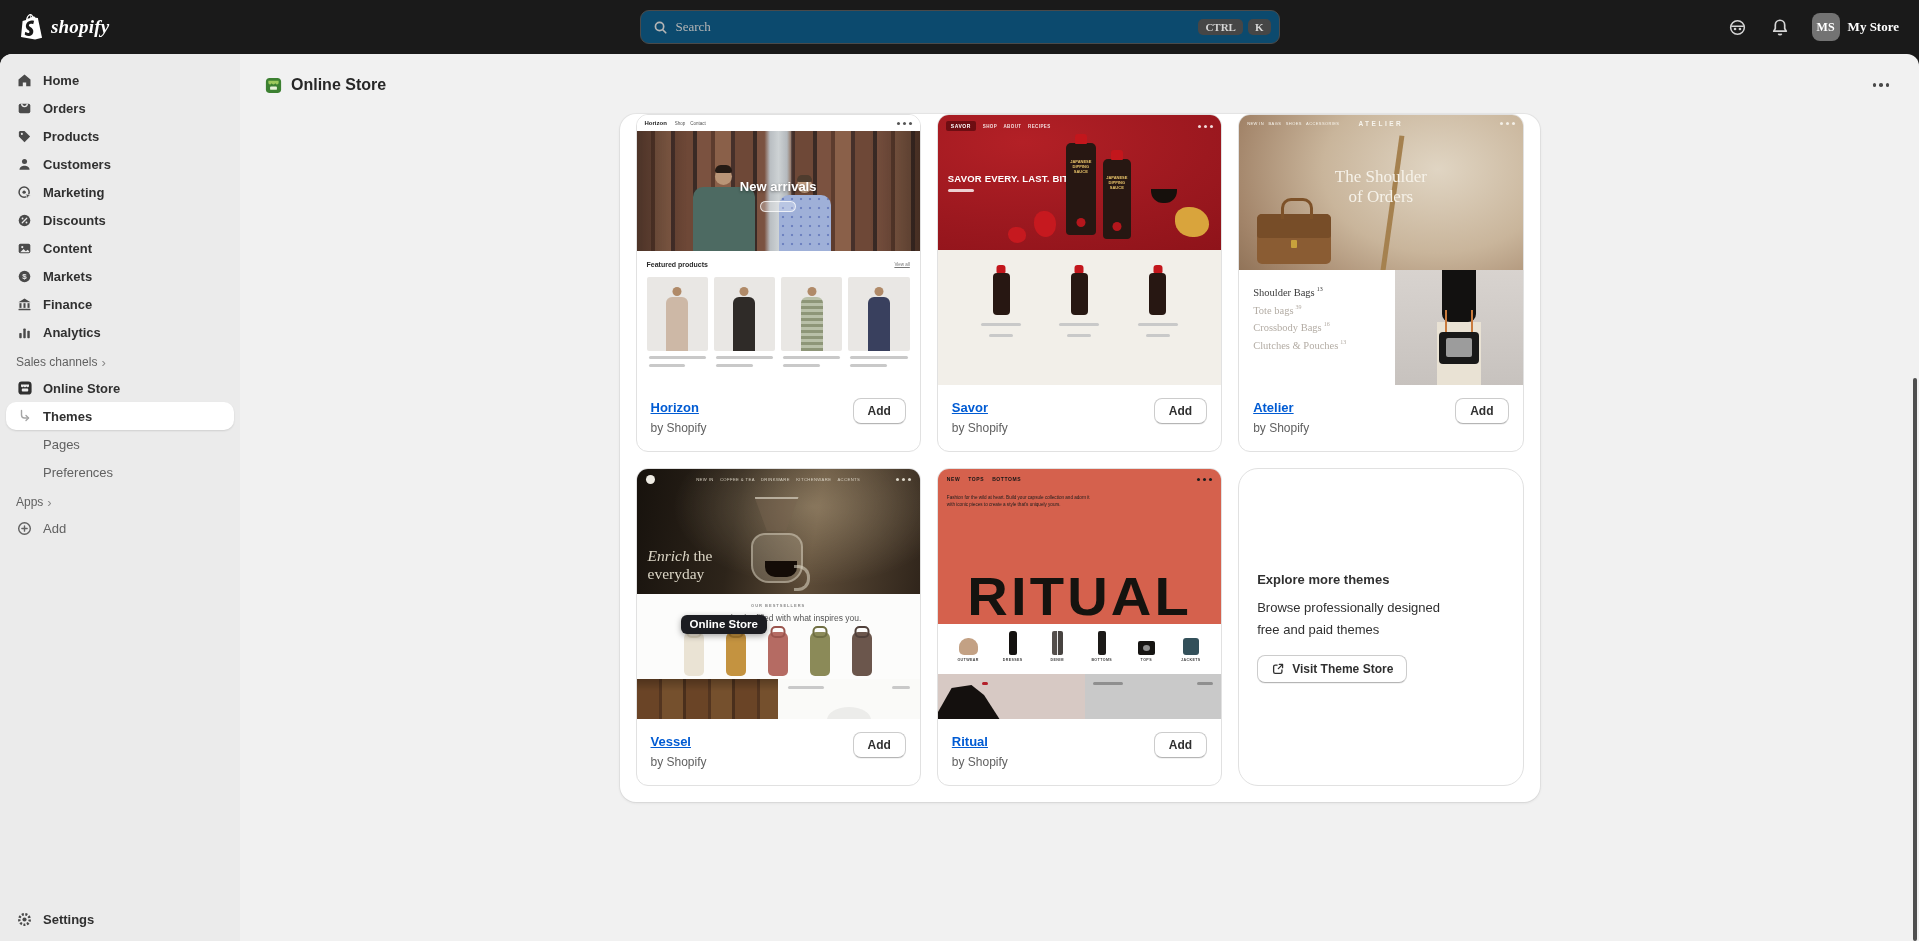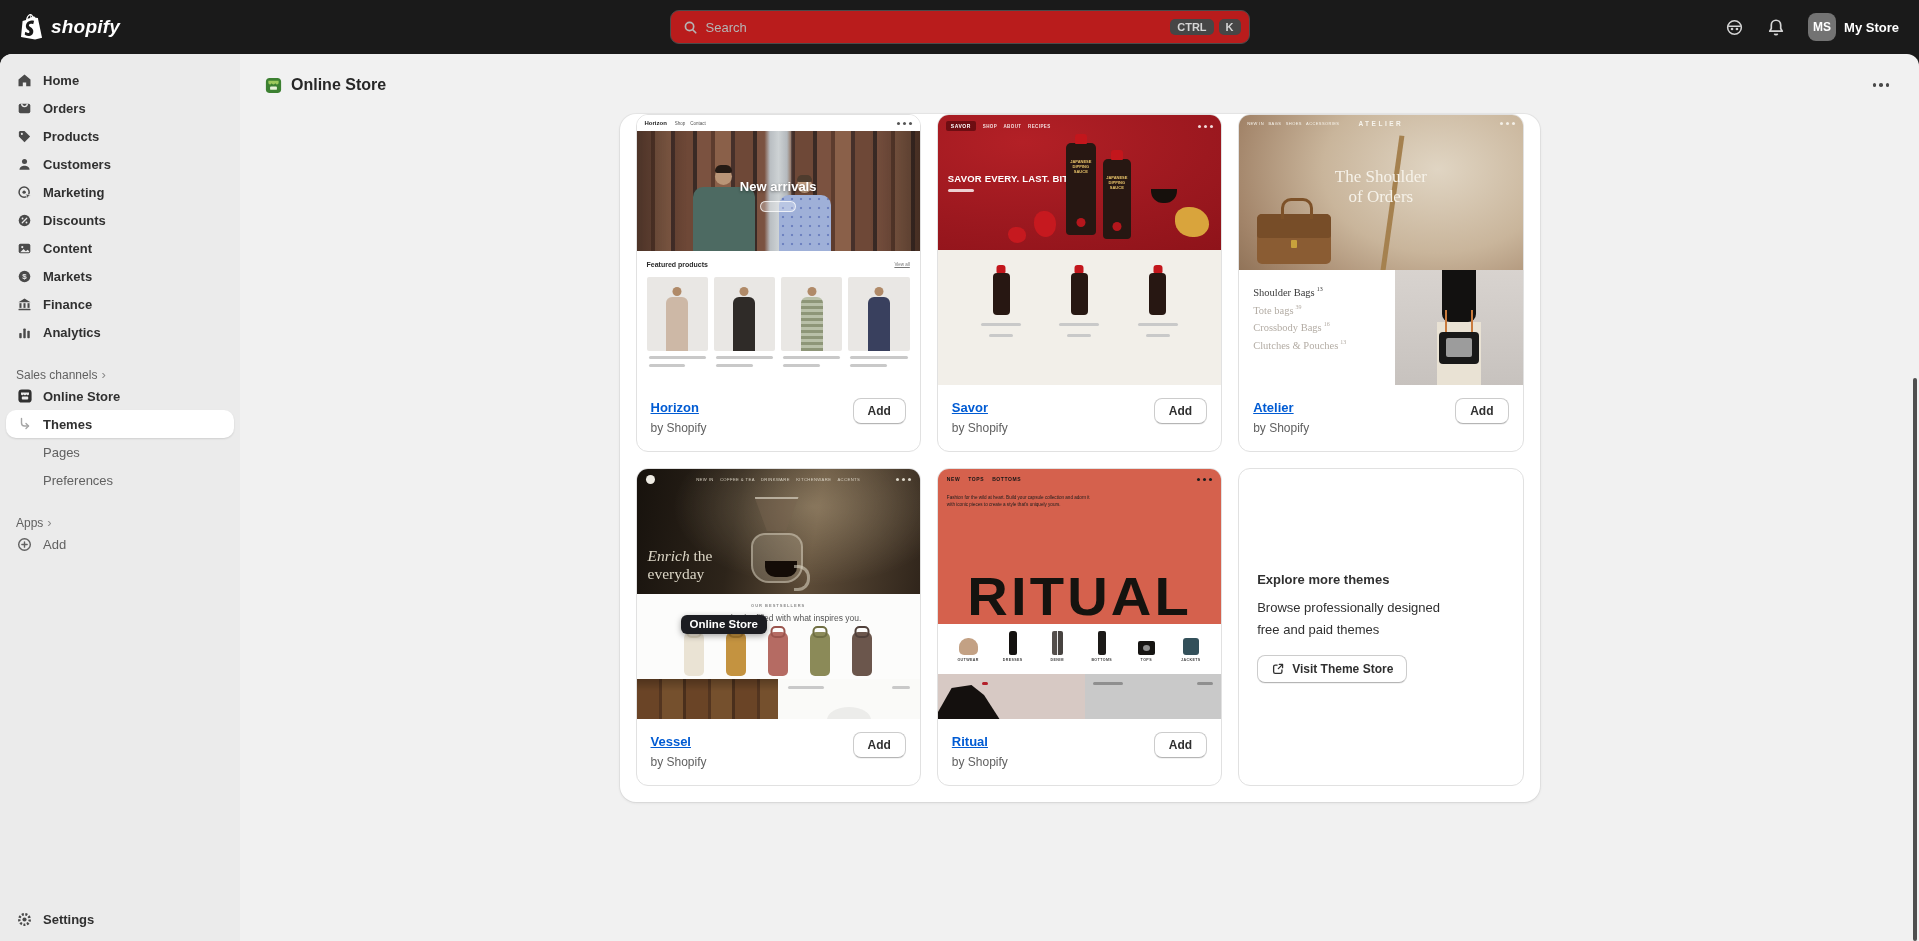--- a/index.html
+++ b/index.html
@@ -2,25 +2,25 @@
 <html><head>
 <meta charset="utf-8">
 <style>
   * { margin:0; padding:0; box-sizing:border-box; }
   html,body { width:1919px; height:941px; overflow:hidden; }
   body { font-family:"Liberation Sans","DejaVu Sans",sans-serif; background:#1a1a1a; color:#303030; }
   svg { display:block; }
   .pre { white-space:pre; }
 
   
-  .topbar { position:relative; height:54px; background:#1a1a1a; }
+  .topbar { position:relative; height:54px; background:#1a1a1a;font-family:Liberation Serif, serif; }
   .brand { position:absolute; left:20px; top:13px; display:flex; align-items:center; gap:7px; }
   .brand-word { color:#fff; font-size:19px; font-weight:700; font-style:italic; letter-spacing:.2px; }
-  .searchbar { position:absolute; left:50%; top:10px; transform:translateX(-50%); width:580px; height:34px;
-    background:#b91c1c; border:1px solid #4a4a4a; border-radius:9px; display:flex; align-items:center; padding:0 8px 0 12px; }
+  .searchbar { position:absolute; left:50%; top:10px; transform:translateX(-50%); width:640px; height:34px;
+    background:#0c4a6e; border:1px solid #4a4a4a; border-radius:9px; display:flex; align-items:center; padding:0 8px 0 12px; }
   .searchbar input { flex:1; background:transparent; border:none; outline:none; color:#e3e3e3; font-size:13px; margin-left:8px; font-family:inherit; }
   .searchbar input::placeholder { color:#b5b5b5; }
   .kbd { background:#464646; color:#d5d5d5; font-size:11px; font-weight:600; border-radius:5px; padding:2px 7px; margin-left:5px; }
   .top-right { position:absolute; right:14px; top:0; height:54px; display:flex; align-items:center; gap:10px; }
   .top-icon-btn { width:32px; height:32px; border-radius:8px; display:flex; align-items:center; justify-content:center; cursor:pointer; }
   .avatar-btn { display:flex; align-items:center; gap:8px; padding:4px 6px; border-radius:8px; cursor:pointer; }
   .avatar { width:28px; height:28px; border-radius:8px; background:#737373; color:#fff; font-size:12px; font-weight:700;
     display:flex; align-items:center; justify-content:center; }
   .store-name { color:#fff; font-size:13px; font-weight:700; }
 
@@ -28,21 +28,21 @@
   .workspace { position:absolute; top:54px; left:0; right:0; bottom:0; display:flex;
     border-radius:12px 12px 0 0; overflow:hidden; background:#f1f1f1; }
 
   
   .sidebar { width:240px; background:#ebebeb; position:relative; padding:12px 6px 0 6px; flex:none; }
   .nav-item { display:flex; align-items:center; height:28px; padding:0 10px; border-radius:10px; cursor:pointer; gap:10px; }
   .nav-item .lbl { font-size:13px; font-weight:600; color:#303030; }
   .nav-item.muted .lbl { color:#616161; font-weight:500; }
   .nav-item.selected { background:#fff; box-shadow:0 1px 2px rgba(0,0,0,.12); }
   .nav-icon { width:17px; height:17px; display:flex; align-items:center; justify-content:center; flex:none; }
-  .section-head { display:flex; align-items:flex-end; gap:4px; height:24px; padding:0 10px; margin-top:12px;
+  .section-head { display:flex; align-items:center; gap:4px; height:24px; padding:0 10px; margin-top:4px;
     font-size:12px; font-weight:500; color:#616161; cursor:pointer; }
   .section-head .chev { font-size:13px; color:#8a8a8a; }
   .settings-item { position:absolute; left:6px; right:6px; bottom:8px; }
 
   
   .main { flex:1; position:relative; overflow:hidden; }
   .page-header { display:flex; align-items:center; padding:20px 24px 8px 24px; }
   .page-title-wrap { display:flex; align-items:center; gap:8px; }
   .page-title { font-size:16px; font-weight:700; color:#272727; }
   .dots-btn { margin-left:auto; width:28px; height:22px; display:flex; align-items:center; justify-content:center; gap:3px;
@@ -226,21 +226,21 @@
   .rt-photo { width:52%; position:relative; background:#d7c9c4; overflow:hidden; }
   .rt-blazer { position:absolute; left:-6px; bottom:-4px; width:90px; height:38px; background:#14100e;
     clip-path:polygon(0 100%, 22% 8%, 44% 0, 58% 26%, 78% 100%); }
   .rt-lips { position:absolute; left:44px; top:8px; width:6px; height:3px; border-radius:2px; background:#b3202a; }
   .rt-gray { flex:1; background:#c9c9c9; position:relative; }
   .rt-gray .mini-bar { position:absolute; background:#8f8f8f; }
   .rt-gray .b1 { left:8px; top:8px; width:30px; }
   .rt-gray .b2 { right:8px; top:8px; width:16px; }
 
   
-  .explore-card { border:1px solid #e1e1e1; border-radius:12px; background:#fff; display:flex; flex-direction:column;
+  .explore-card { border:1px solid #e1e1e1; border-radius:20px; background:#fff; display:flex; flex-direction:column;
     justify-content:center; padding:0 18px; }
   .explore-title { font-size:13px; font-weight:700; color:#303030; }
   .explore-line { font-size:13px; color:#303030; margin-top:7px; }
   .explore-line.first { margin-top:13px; }
   .visit-btn { margin-top:18px; align-self:flex-start; display:flex; align-items:center; gap:7px;
     background:#fff; border:1px solid #ccc; border-bottom-color:#b5b5b5; border-radius:8px; padding:6px 13px;
     font-size:12px; font-weight:650; color:#303030; cursor:pointer; box-shadow:0 1px 0 rgba(0,0,0,.05); font-family:inherit; }
 
   .learn-more { text-align:center; margin-top:20px; font-size:13px; color:#303030; }
   .learn-more a { color:#303030; text-decoration:underline; cursor:pointer; }

